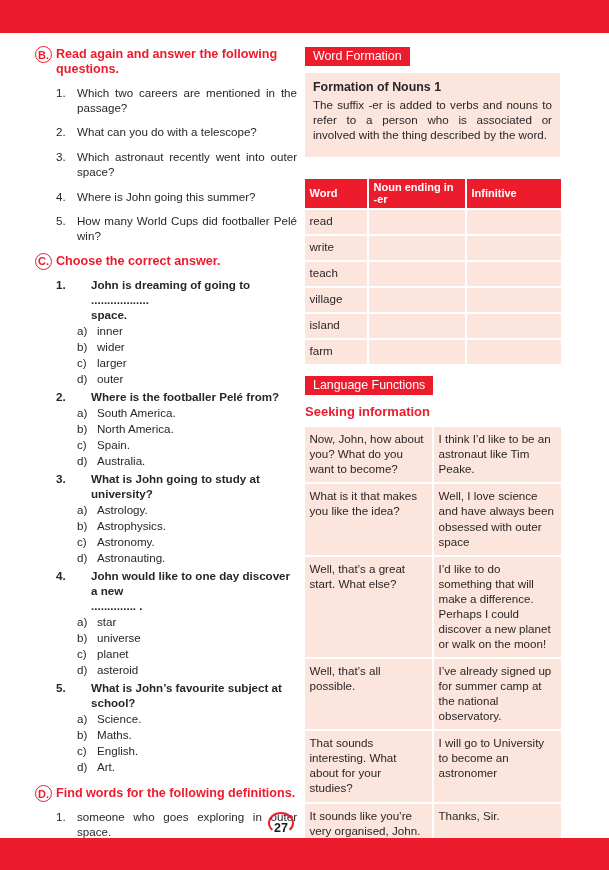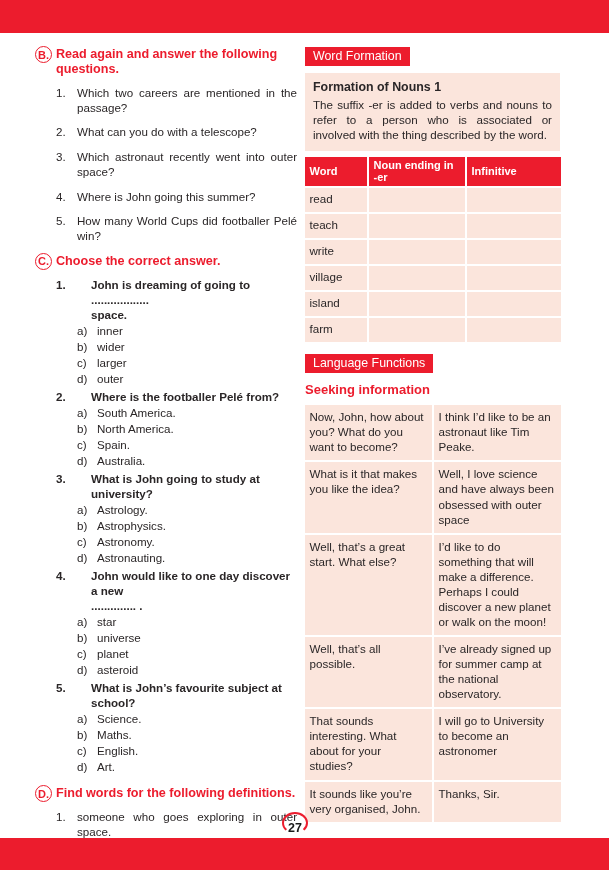--- a/index.html
+++ b/index.html
@@ -38,40 +38,40 @@
   .opt{display:flex;line-height:1.38;}
   .opt-key{flex:0 0 20px;}
 
   .sec-b{margin-bottom:8px;}
   .sec-c .c-item{margin-bottom:2px;}
   .sec-d{margin-top:10px;}
 
   
   .badge{display:inline-block;background:var(--red);color:#fff;font-weight:normal;
     font-size:12.4px;padding:2px 8px 3px 8px;margin-bottom:7px;}
-  .info-box{background:var(--pink);padding:7px 8px 9px 8px;margin-bottom:4px;}
+  .info-box{background:var(--pink);padding:7px 8px 15px 8px;margin-bottom:20px;}
   .info-title{font-weight:bold;font-size:12.4px;margin-bottom:3px;}
   .info-text{font-size:11.6px;line-height:1.3;text-align:justify;}
 
   table{border-collapse:separate;border-spacing:2.5px;width:100%;margin-left:-2.5px;
     width:calc(100% + 5px);}
   .wf-table th{background:var(--red);color:#fff;font-weight:bold;font-size:11px;
     text-align:left;padding:2px 5px 3px 5px;}
   .wf-table td{background:var(--pink);font-size:11.6px;vertical-align:top;
     padding:4px 5px 7px 5px;}
   .wf-table .col-w{width:62px;}
   .wf-table .col-n{width:96px;}
 
   .lf-section{margin-top:9px;}
   .lf-sub{color:var(--red);font-weight:bold;font-size:13px;margin:2px 0 6px 0;}
   .lf-table td{background:var(--pink);font-size:11.6px;line-height:1.3;
     vertical-align:top;padding:4px 5px 6px 5px;width:50%;}
 
   
-  .page-num-wrap{position:absolute;left:280px;bottom:32px;width:30px;height:19px;
+  .page-num-wrap{position:absolute;left:266px;bottom:32px;width:30px;height:19px;
     text-align:center;font-weight:bold;font-size:12.5px;color:#1a1a1a;}
   .page-num-arc{position:absolute;left:2px;top:-7px;width:26px;height:22px;
     border:2.5px solid var(--red);border-bottom-color:transparent;border-radius:50%;}
   .page-num-text{position:relative;top:2px;}
 </style>
 </head>
 <body>
 
 <div class="page">
   <div class="top-bar"></div>
@@ -284,26 +284,26 @@
               <th>Infinitive</th>
             </tr>
           </thead>
           <tbody>
             <tr>
               <td>read</td>
               <td></td>
               <td></td>
             </tr>
             <tr>
+              <td>write</td>
+              <td></td>
+              <td></td>
+            </tr>
+            <tr>
               <td>teach</td>
-              <td></td>
-              <td></td>
-            </tr>
-            <tr>
-              <td>write</td>
               <td></td>
               <td></td>
             </tr>
             <tr>
               <td>village</td>
               <td></td>
               <td></td>
             </tr>
             <tr>
               <td>island</td>

